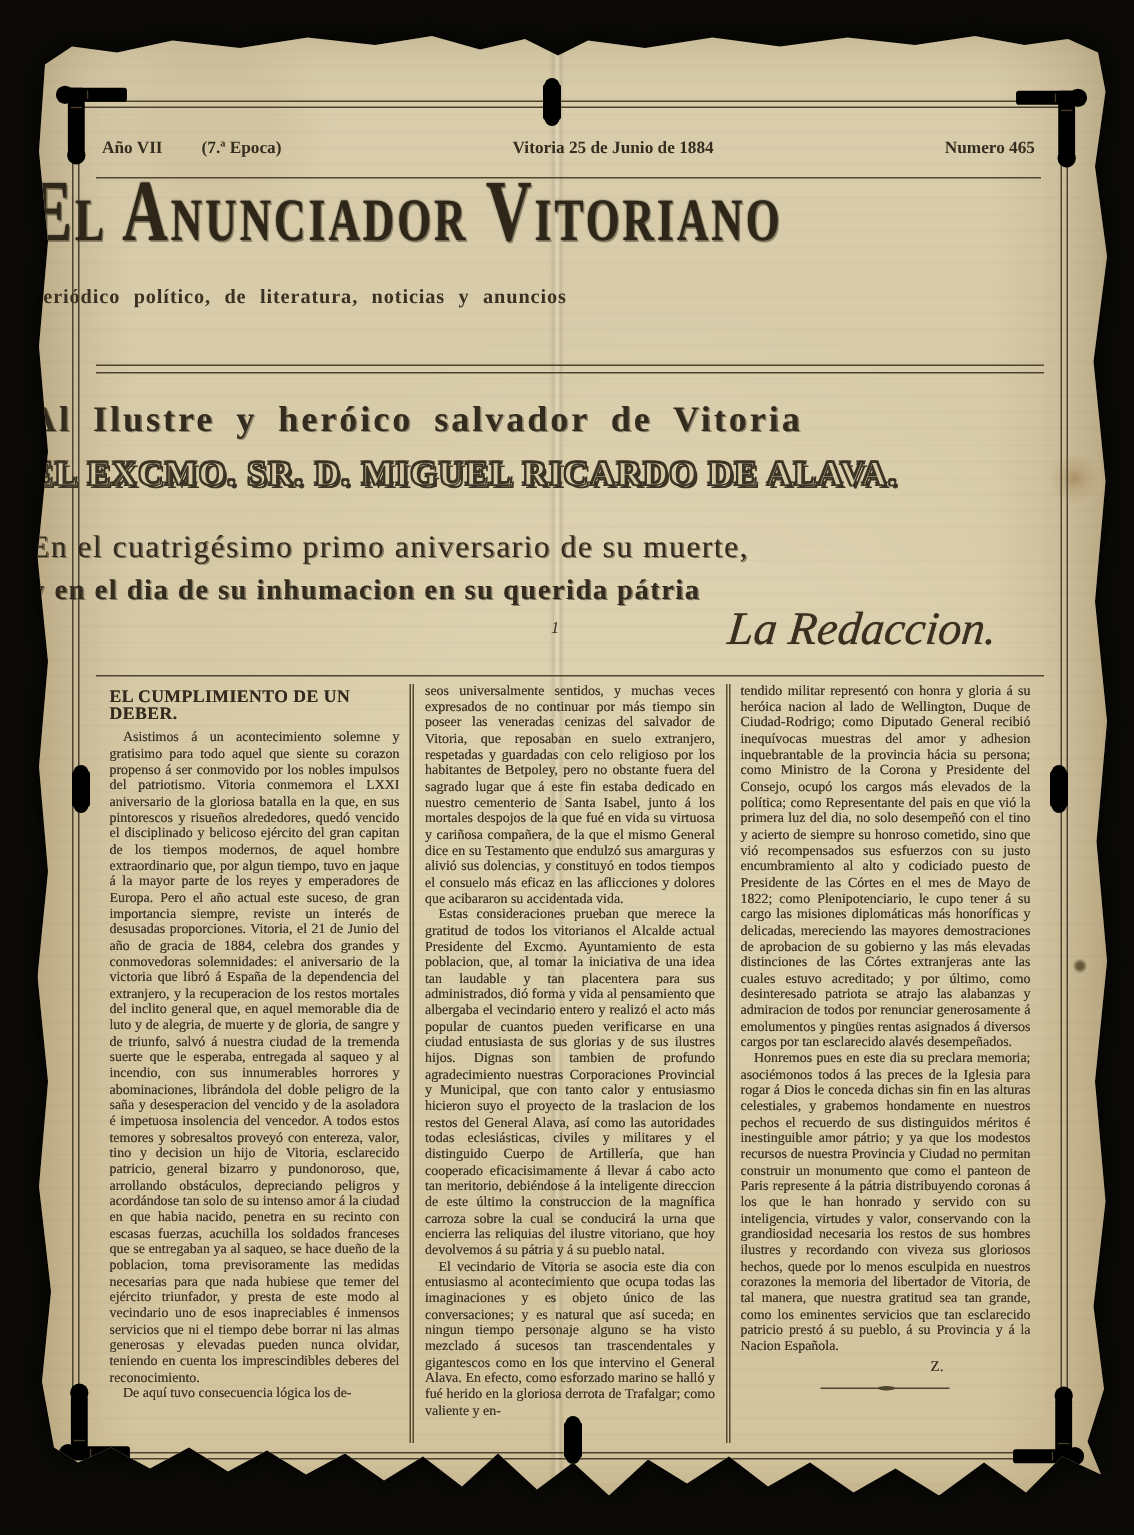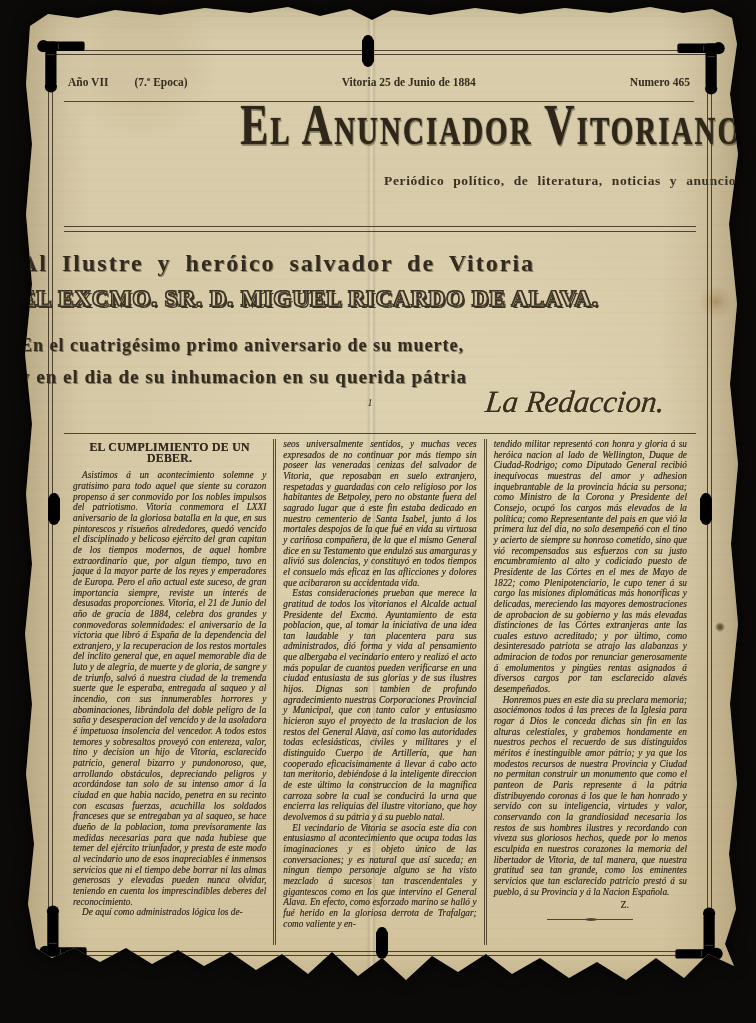--- a/index.html
+++ b/index.html
@@ -1,21 +1,21 @@
 <!DOCTYPE html>
 <html lang="es"><head>
 <meta charset="utf-8">
 <style>
   html,body{margin:0;padding:0;}
   body{width:756px;height:1023px;background:#0b0a08;overflow:hidden;
        font-family:"Liberation Serif", serif;}
   .scan{position:relative;width:756px;height:1023px;background:#0b0a08;}
   .paper-wrap{position:absolute;left:0;top:0;filter:drop-shadow(0 0 8px rgba(0,0,0,.9));}
   .paper{
-    position:absolute;left:20px;top:4px;width:722px;height:980px;
+    position:absolute;left:20px;top:21px;width:722px;height:980px;
     background:
       radial-gradient(circle at 696px 298px, rgba(140,100,50,.45) 0, rgba(140,100,50,.16) 8px, rgba(0,0,0,0) 17px),
       radial-gradient(circle at 700px 623px, rgba(60,45,20,.7) 0 2px, rgba(0,0,0,0) 5px),
       radial-gradient(circle at 120px 60px, rgba(150,120,70,.10) 0 40px, rgba(0,0,0,0) 80px),
       radial-gradient(circle at 420px 500px, rgba(255,250,225,.14) 0 160px, rgba(0,0,0,0) 320px),
       linear-gradient(90deg, rgba(120,95,55,.16) 0 14px, rgba(0,0,0,0) 70px, rgba(0,0,0,0) 640px, rgba(120,95,55,.20) 100%),
       linear-gradient(#d9cdac,#d3c49e);
     box-shadow: inset 0 0 45px rgba(115,90,45,.33), inset 0 0 8px rgba(100,80,40,.25);
     clip-path: polygon(10px 22px,28px 10px,58px 14px,95px 6px,140px 11px,185px 4px,230px 9px,268px 3px,300px 12px,330px 5px,352px 16px,372px 6px,410px 11px,455px 4px,500px 10px,545px 4px,590px 9px,630px 3px,663px 9px,692px 5px,712px 14px,717px 40px,710px 90px,718px 150px,709px 220px,717px 300px,710px 380px,718px 460px,711px 540px,718px 620px,710px 700px,717px 780px,709px 850px,716px 905px,705px 940px,714px 962px,688px 950px,664px 974px,636px 954px,606px 976px,577px 958px,549px 974px,520px 954px,492px 970px,466px 950px,438px 968px,412px 952px,386px 976px,362px 954px,338px 972px,312px 948px,288px 970px,262px 950px,236px 966px,210px 948px,184px 962px,158px 946px,132px 960px,106px 944px,80px 958px,54px 944px,32px 954px,16px 944px,8px 900px,14px 840px,6px 770px,12px 700px,5px 630px,12px 560px,6px 490px,12px 420px,5px 350px,12px 280px,6px 210px,12px 140px,6px 80px);
     color:#3a3124;
@@ -30,52 +30,52 @@
   .orn svg{display:block;}
   .flip-x{transform:scaleX(-1);}
   .flip-y{transform:scaleY(-1);}
   .flip-xy{transform:scale(-1,-1);}
 
   .issue-row{position:absolute;left:48px;top:72px;width:622px;display:flex;
     justify-content:space-between;font-weight:bold;font-size:11.5px;color:#352d20;}
   .issue-left{display:flex;gap:26px;}
   .header-rule{position:absolute;left:44px;top:97px;width:630px;height:1px;background:#50452f;}
 
-  .masthead{position:absolute;left:0;top:99px;width:722px;text-align:right;}
+  .masthead{position:absolute;left:0;top:99px;width:722px;text-align:left;}
   .mast-title{font-variant:small-caps;font-weight:bold;font-size:42px;letter-spacing:2px;
     color:#2e2719;transform:scale(1,1.38);transform-origin:50% 60%;
     text-shadow:0 0 1px #2e2719, 1px 1px 0 rgba(46,39,25,.4);}
   .mast-sub{margin-top:22px;font-weight:bold;font-size:13.5px;letter-spacing:.6px;word-spacing:5px;color:#3a3122;}
   .mast-motto{margin-top:5px;font-weight:bold;font-size:9px;letter-spacing:.4px;color:#3f3626;}
   .double-rule{position:absolute;left:44px;top:222px;width:632px;height:4px;
     border-top:1px solid #4d4230;border-bottom:1px solid #4d4230;}
 
   .ded{position:absolute;left:0;width:722px;text-align:left;color:#332b1d;}
   .ded1{top:246px;font-weight:bold;font-size:24px;letter-spacing:2px;word-spacing:6px;
     text-shadow:1px 1px 0 rgba(51,43,29,.45);}
   .ded2{top:282px;font-weight:bold;font-size:23px;letter-spacing:1px;
     color:#d5c9a6;-webkit-text-stroke:1px #3c3425;
     text-shadow:2px 2px 0 #3c3425, -1px -1px 0 #3c3425, 1px -1px 0 #3c3425, -1px 1px 0 #3c3425;font-family:Liberation Serif, serif;}
-  .ded3{top:331px;font-weight:bold;font-size:18px;letter-spacing:1px;text-shadow:1px 1px 0 rgba(51,43,29,.5);}
+  .ded3{top:331px;font-weight:normal;font-size:21px;letter-spacing:1px;text-shadow:1px 1px 0 rgba(51,43,29,.5);}
   .ded4{top:362px;font-weight:bold;font-size:19px;letter-spacing:1px;text-shadow:1px 1px 0 rgba(51,43,29,.5);}
   .ded-mark{position:absolute;left:340px;top:392px;width:20px;text-align:center;
     font-style:italic;font-size:11px;color:#3a3124;}
   .signoff{position:absolute;left:420px;top:380px;width:270px;text-align:center;
     font-style:italic;font-size:31px;color:#3a3020;transform:skewX(-6deg);
     text-shadow:0 0 .5px #3a3020;}
   .col-top-rule{position:absolute;left:44px;top:429px;width:632px;height:1px;background:#50452f;}
 
   .columns{position:absolute;left:46px;top:435px;width:628px;height:506px;
     display:flex;overflow:hidden;}
   .col{flex:1 1 0;padding:0 7px;font-size:9.3px;line-height:10.65px;text-align:justify;
     color:#3d3427;text-shadow:0 0 .4px rgba(61,52,39,.8);}
   .col + .col{border-left:3px double #55492f;}
-  .col p{margin:0;font-style:italic;}
+  .col p{margin:0;}
   .col p.ind{text-indent:9px;}
-  .art-head{text-align:center;font-weight:bold;font-size:11.8px;letter-spacing:.3px;
+  .art-head{text-align:left;font-weight:bold;font-size:11.8px;letter-spacing:.3px;
     margin:3px 0 7px;color:#332b1d;}
   .sig{ text-align:right;padding-right:58px;margin-top:3px;font-size:10px;}
   .end-rule{margin:7px auto 0 auto;width:86px;height:3px;position:relative;}
   .end-rule::before{content:"";position:absolute;left:0;top:1px;width:100%;height:1px;background:#50452f;}
   .end-rule::after{content:"";position:absolute;left:38px;top:0;width:12px;height:3px;
     background:#50452f;border-radius:50%;}
 </style>
 </head>
 <body>
 
@@ -171,21 +171,21 @@
     <div class="ded ded3">En el cuatrigésimo primo aniversario de su muerte,</div>
     <div class="ded ded4">y en el dia de su inhumacion en su querida pátria</div>
     <div class="ded-mark">1</div>
     <div class="signoff">La Redaccion.</div>
     <div class="col-top-rule"></div>
 
     <div class="columns">
       <div class="col">
         <div class="art-head">EL CUMPLIMIENTO DE UN DEBER.</div>
         <p class="ind">Asistimos á un acontecimiento solemne y gratisimo para todo aquel que siente su corazon propenso á ser conmovido por los nobles impulsos del patriotismo. Vitoria conmemora el LXXI aniversario de la gloriosa batalla en la que, en sus pintorescos y risueños alrededores, quedó vencido el disciplinado y belicoso ejército del gran capitan de los tiempos modernos, de aquel hombre extraordinario que, por algun tiempo, tuvo en jaque á la mayor parte de los reyes y emperadores de Europa. Pero el año actual este suceso, de gran importancia siempre, reviste un interés de desusadas proporciones. Vitoria, el 21 de Junio del año de gracia de 1884, celebra dos grandes y conmovedoras solemnidades: el aniversario de la victoria que libró á España de la dependencia del extranjero, y la recuperacion de los restos mortales del inclito general que, en aquel memorable dia de luto y de alegria, de muerte y de gloria, de sangre y de triunfo, salvó á nuestra ciudad de la tremenda suerte que le esperaba, entregada al saqueo y al incendio, con sus innumerables horrores y abominaciones, librándola del doble peligro de la saña y desesperacion del vencido y de la asoladora é impetuosa insolencia del vencedor. A todos estos temores y sobresaltos proveyó con entereza, valor, tino y decision un hijo de Vitoria, esclarecido patricio, general bizarro y pundonoroso, que, arrollando obstáculos, depreciando peligros y acordándose tan solo de su intenso amor á la ciudad en que habia nacido, penetra en su recinto con escasas fuerzas, acuchilla los soldados franceses que se entregaban ya al saqueo, se hace dueño de la poblacion, toma previsoramente las medidas necesarias para que nada hubiese que temer del ejército triunfador, y presta de este modo al vecindario uno de esos inapreciables é inmensos servicios que ni el tiempo debe borrar ni las almas generosas y elevadas pueden nunca olvidar, teniendo en cuenta los imprescindibles deberes del reconocimiento.</p>
-        <p class="ind">De aquí como administrados lógica los de-</p>
+        <p class="ind">De aquí tuvo consecuencia lógica los de-</p>
       </div>
       <div class="col">
         <p>seos universalmente sentidos, y muchas veces expresados de no continuar por más tiempo sin poseer las veneradas cenizas del salvador de Vitoria, que reposaban en suelo extranjero, respetadas y guardadas con celo religioso por los habitantes de Betpoley, pero no obstante fuera del sagrado lugar que á este fin estaba dedicado en nuestro cementerio de Santa Isabel, junto á los mortales despojos de la que fué en vida su virtuosa y cariñosa compañera, de la que el mismo General dice en su Testamento que endulzó sus amarguras y alivió sus dolencias, y constituyó en todos tiempos el consuelo más eficaz en las aflicciones y dolores que acibararon su accidentada vida.</p>
         <p class="ind">Estas consideraciones prueban que merece la gratitud de todos los vitorianos el Alcalde actual Presidente del Excmo. Ayuntamiento de esta poblacion, que, al tomar la iniciativa de una idea tan laudable y tan placentera para sus administrados, dió forma y vida al pensamiento que albergaba el vecindario entero y realizó el acto más popular de cuantos pueden verificarse en una ciudad entusiasta de sus glorias y de sus ilustres hijos. Dignas son tambien de profundo agradecimiento nuestras Corporaciones Provincial y Municipal, que con tanto calor y entusiasmo hicieron suyo el proyecto de la traslacion de los restos del General Alava, así como las autoridades todas eclesiásticas, civiles y militares y el distinguido Cuerpo de Artillería, que han cooperado eficacisimamente á llevar á cabo acto tan meritorio, debiéndose á la inteligente direccion de este último la construccion de la magnífica carroza sobre la cual se conducirá la urna que encierra las reliquias del ilustre vitoriano, que hoy devolvemos á su pátria y á su pueblo natal.</p>
         <p class="ind">El vecindario de Vitoria se asocia este dia con entusiasmo al acontecimiento que ocupa todas las imaginaciones y es objeto único de las conversaciones; y es natural que así suceda; en ningun tiempo personaje alguno se ha visto mezclado á sucesos tan trascendentales y gigantescos como en los que intervino el General Alava. En efecto, como esforzado marino se halló y fué herido en la gloriosa derrota de Trafalgar; como valiente y en-</p>
       </div>
       <div class="col">
         <p>tendido militar representó con honra y gloria á su heróica nacion al lado de Wellington, Duque de Ciudad-Rodrigo; como Diputado General recibió inequívocas muestras del amor y adhesion inquebrantable de la provincia hácia su persona; como Ministro de la Corona y Presidente del Consejo, ocupó los cargos más elevados de la política; como Representante del pais en que vió la primera luz del dia, no solo desempeñó con el tino y acierto de siempre su honroso cometido, sino que vió recompensados sus esfuerzos con su justo encumbramiento al alto y codiciado puesto de Presidente de las Córtes en el mes de Mayo de 1822; como Plenipotenciario, le cupo tener á su cargo las misiones diplomáticas más honoríficas y delicadas, mereciendo las mayores demostraciones de aprobacion de su gobierno y las más elevadas distinciones de las Córtes extranjeras ante las cuales estuvo acreditado; y por último, como desinteresado patriota se atrajo las alabanzas y admiracion de todos por renunciar generosamente á emolumentos y pingües rentas asignados á diversos cargos por tan esclarecido alavés desempeñados.</p>
         <p class="ind">Honremos pues en este dia su preclara memoria; asociémonos todos á las preces de la Iglesia para rogar á Dios le conceda dichas sin fin en las alturas celestiales, y grabemos hondamente en nuestros pechos el recuerdo de sus distinguidos méritos é inestinguible amor pátrio; y ya que los modestos recursos de nuestra Provincia y Ciudad no permitan construir un monumento que como el panteon de Paris represente á la pátria distribuyendo coronas á los que le han honrado y servido con su inteligencia, virtudes y valor, conservando con la grandiosidad necesaria los restos de sus hombres ilustres y recordando con viveza sus gloriosos hechos, quede por lo menos esculpida en nuestros corazones la memoria del libertador de Vitoria, de tal manera, que nuestra gratitud sea tan grande, como los eminentes servicios que tan esclarecido patricio prestó á su pueblo, á su Provincia y á la Nacion Española.</p>
         <div class="sig">Z.</div>

